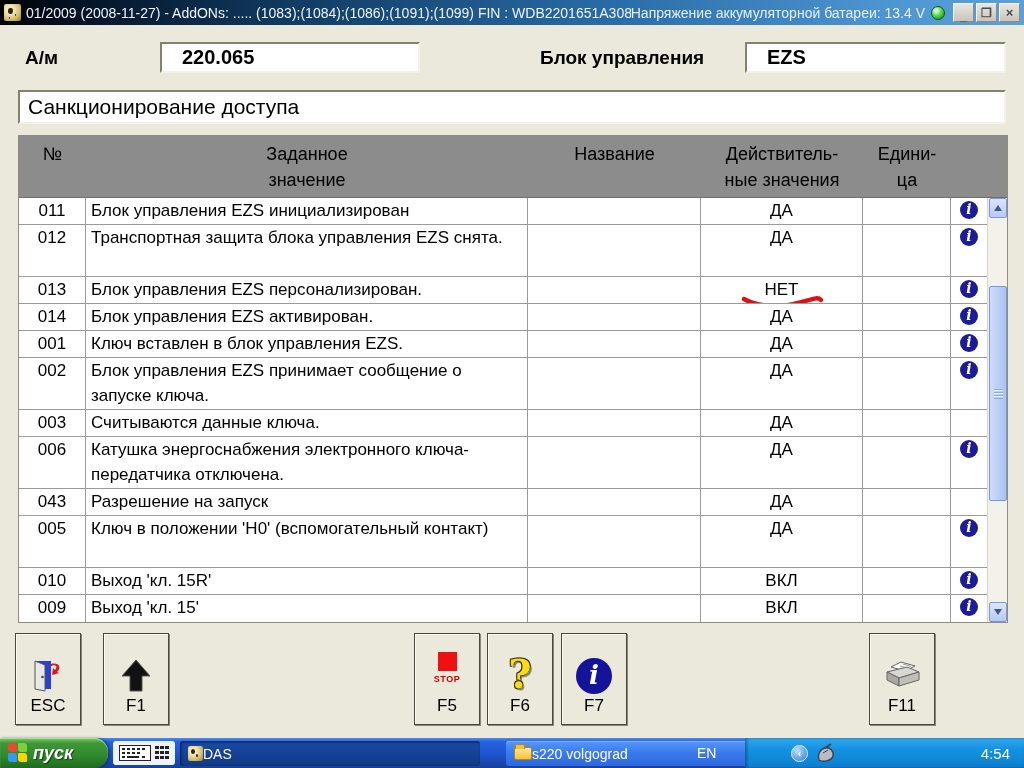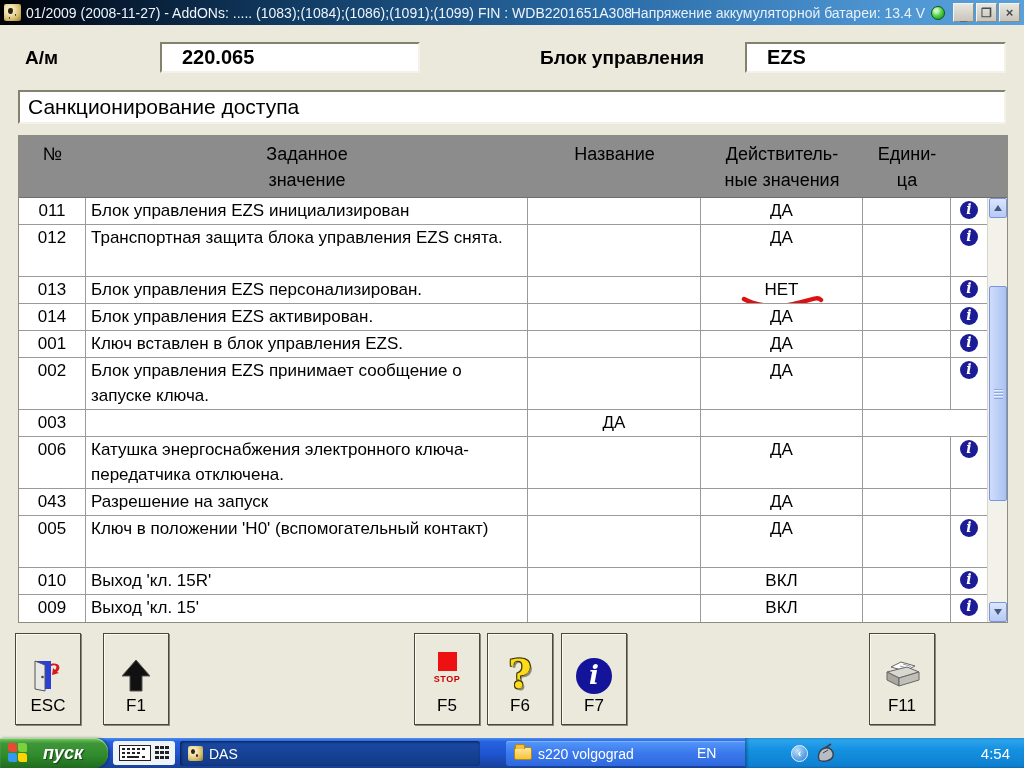--- a/index.html
+++ b/index.html
@@ -89,30 +89,30 @@
     font-family:"DejaVu Serif", serif; font-style:italic; font-weight:bold; font-size:26px;
     line-height:34px; text-align:center; }
 
   
   .taskbar { position:absolute; left:0; bottom:0; width:1024px; height:30px;
     background:linear-gradient(#4b8df0 0%,#2663e0 12%,#1f53cf 55%,#164098 100%); }
   .startbtn { position:absolute; left:0; top:0; height:30px; width:108px; border-radius:0 14px 14px 0;
     background:linear-gradient(#7cc96a 0%,#3e9637 18%,#2f8a2b 60%,#1f6b1e 100%);
     box-shadow:inset 0 1px 1px #a8e296, 2px 0 3px rgba(0,0,0,0.35);
     display:flex; align-items:center; padding-left:8px; }
-  .start-text { color:#fff; font-weight:bold; font-style:italic; font-size:18px; margin-left:15px;
+  .start-text { color:#fff; font-weight:bold; font-style:italic; font-size:18px; margin-left:5px;
     text-shadow:1px 1px 1px rgba(0,0,0,0.5); }
   .flag { width:20px; height:20px; display:grid; grid-template-columns:9px 9px; grid-template-rows:9px 9px; gap:1px; }
   .flag i { border-radius:1px 3px 1px 3px; }
   .flag .r { background:#e84a34; } .flag .g { background:#7ad13d; }
   .flag .b { background:#339af0; } .flag .y { background:#ffd400; }
   .quicklaunch { position:absolute; left:113px; top:3px; width:62px; height:24px; background:#eef3f8;
     border-radius:3px; display:flex; align-items:center; justify-content:center; gap:3px; }
   .taskitem { position:absolute; top:3px; height:25px; border-radius:3px; display:flex; align-items:center;
-    padding:0 8px; color:#fff; font-size:14px; gap:6px; white-space:nowrap; overflow:hidden; }
+    padding:0 8px; color:#fff; font-size:14px; white-space:nowrap; overflow:hidden; }
   .taskitem.active { background:linear-gradient(#1b4aa6,#123a84); box-shadow:inset 1px 1px 3px rgba(0,0,0,0.6); }
   .taskitem.normal { background:linear-gradient(#5597f8 0%,#3b7bee 45%,#2f68dd 100%); box-shadow:inset 0 1px 0 #7fb2fa; }
   .das-ic { width:15px; height:15px; border-radius:2px;
     background:radial-gradient(circle at 35% 35%, #f4e8b8 0 25%, #d8c070 60%, #9a7830 100%); position:relative; flex:0 0 auto; }
   .das-ic::before { content:""; position:absolute; left:3px; top:3px; width:4px; height:5px;
     background:#2c2418; border-radius:50%; box-shadow:4px 4px 0 -1px #2c2418; }
   .folder-ic { width:18px; height:13px; background:linear-gradient(#ffe69a,#f4c23c); border:1px solid #b8860b;
     border-radius:1px 2px 2px 2px; position:relative; flex:0 0 auto; }
   .folder-ic::before { content:""; position:absolute; left:0; top:-4px; width:8px; height:4px;
     background:#f4c23c; border:1px solid #b8860b; border-bottom:none; border-radius:2px 2px 0 0; }
@@ -229,20 +229,21 @@
         <div class="c name">Блок управления EZS принимает сообщение о запуске ключа.</div>
         <div class="c target"></div>
         <div class="c actual">ДА</div>
         <div class="c unit"></div>
         <div class="c info">
             <span class="info-badge">i</span>
           </div>
       </div>
       <div class="trow">
         <div class="c num">003</div>
+        <div class="c name">Считываются данные ключа.</div>
         <div class="c target"></div>
         <div class="c actual">ДА</div>
         <div class="c unit"></div>
         <div class="c info"></div>
       </div>
       <div class="trow tall">
         <div class="c num">006</div>
         <div class="c name">Катушка энергоснабжения электронного ключа-передатчика отключена.</div>
         <div class="c target"></div>
         <div class="c actual">ДА</div>

